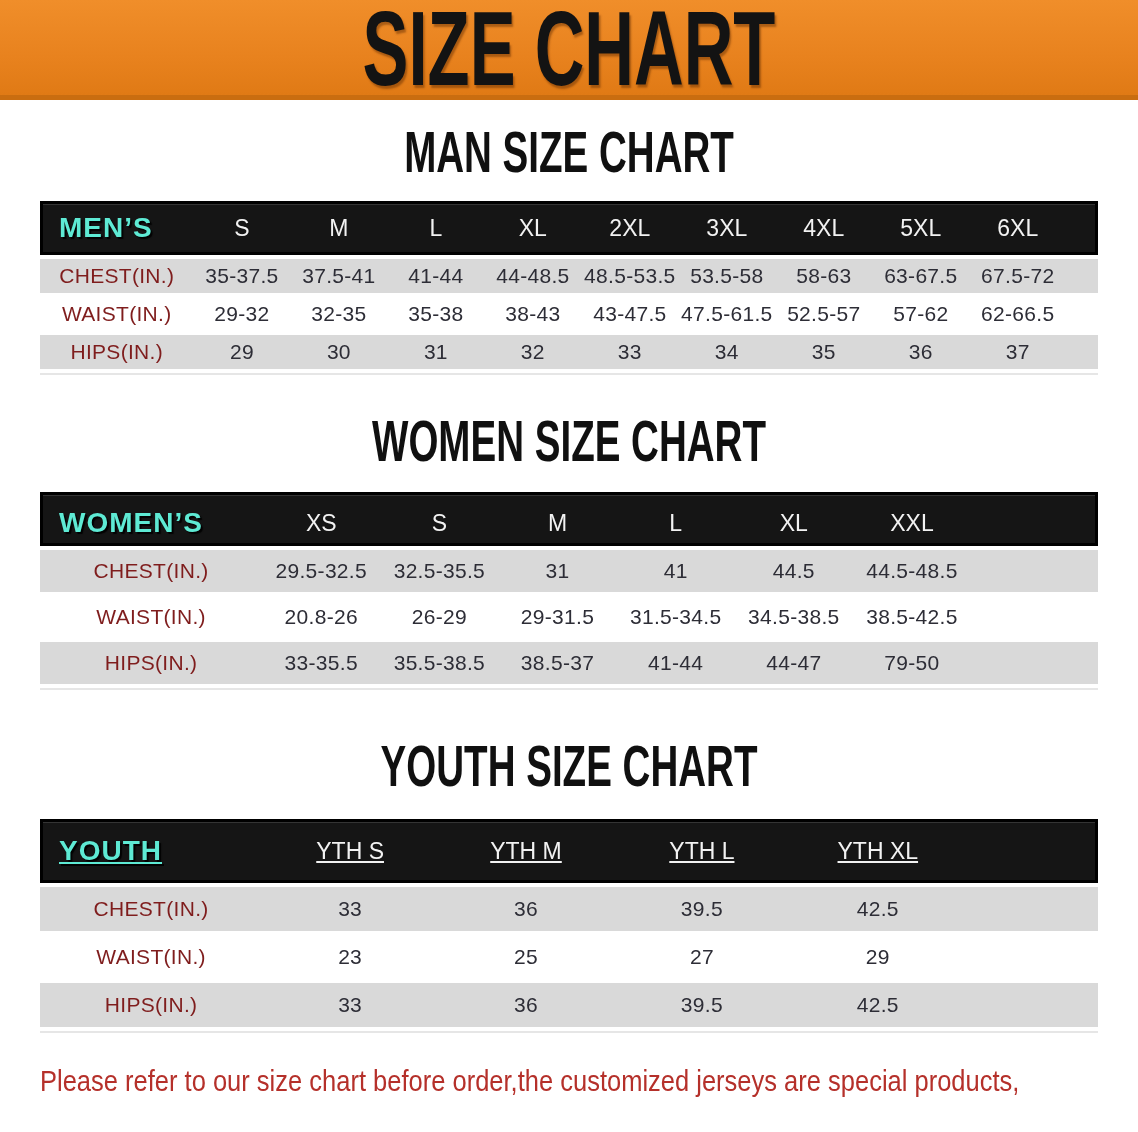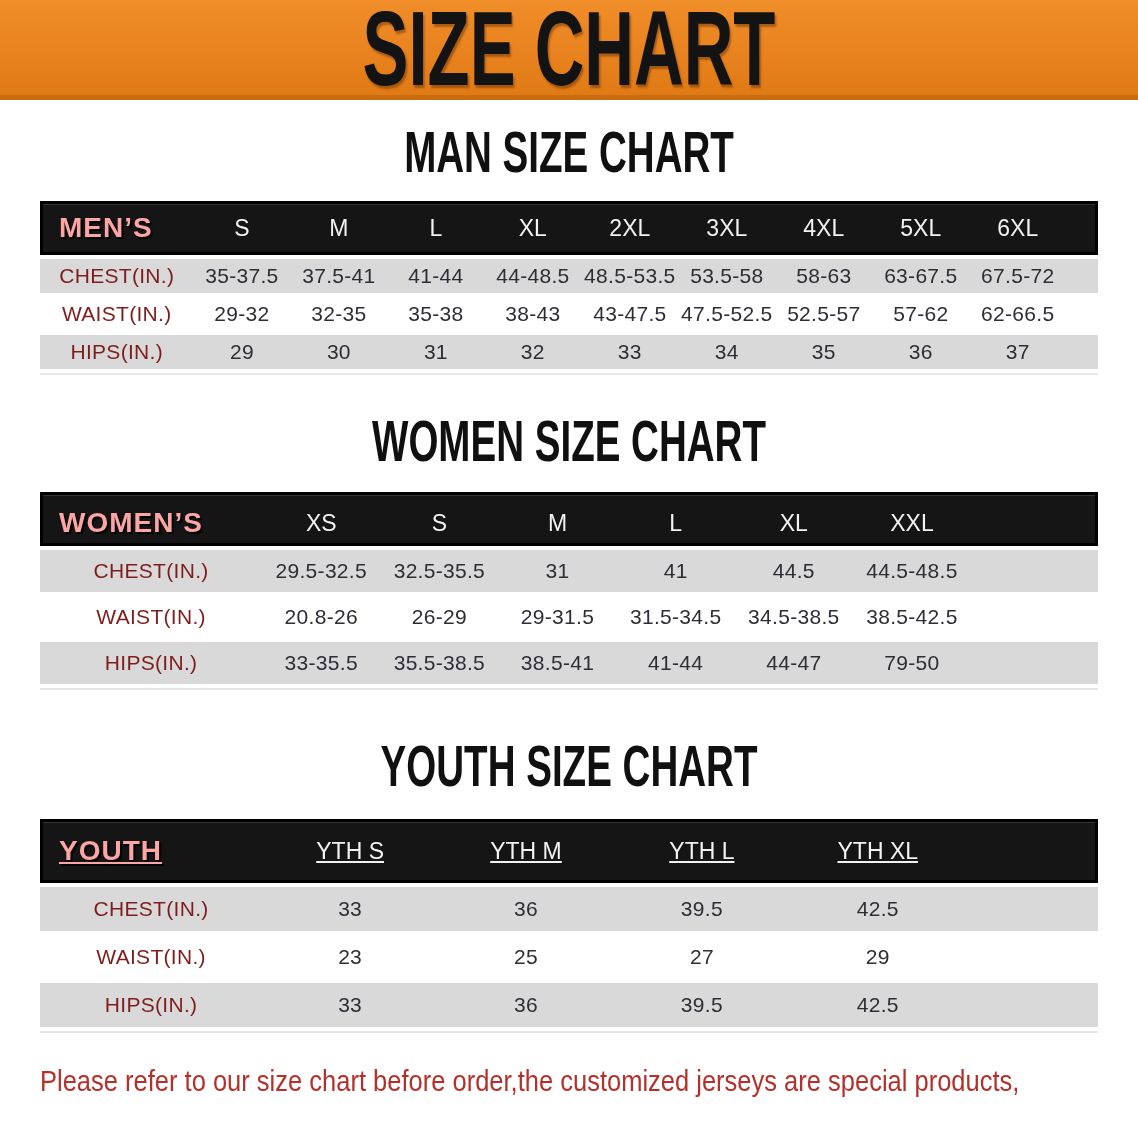--- a/index.html
+++ b/index.html
@@ -66,21 +66,21 @@
     text-align: center;
   }
   .size-table thead th:first-child { border-left: 3px solid #000; }
   .size-table thead th:last-child  { border-right: 3px solid #000; }
   .size-table thead th.corner {
     text-align: left;
     padding-left: 16px;
     font-weight: bold;
     font-size: 28px;
     letter-spacing: 1px;
-    color: #fca5a5;
+    color: #5eead4;
     text-shadow: 2px 2px 1px rgba(0,0,0,0.9);
   }
   .size-table tbody td {
     text-align: center;
     font-size: 21px;
     color: #2d2d36;
     letter-spacing: 0.3px;
   }
   .size-table tbody td.row-label { color: #7f1d1d; }
   .size-table tbody tr:nth-child(odd)  td { background: #d9d9d9; }
@@ -153,21 +153,21 @@
           <td>67.5-72</td>
           <td class="filler"></td>
         </tr>
         <tr>
           <td class="row-label">WAIST(IN.)</td>
           <td>29-32</td>
           <td>32-35</td>
           <td>35-38</td>
           <td>38-43</td>
           <td>43-47.5</td>
-          <td>47.5-52.5</td>
+          <td>47.5-61.5</td>
           <td>52.5-57</td>
           <td>57-62</td>
           <td>62-66.5</td>
           <td class="filler"></td>
         </tr>
         <tr>
           <td class="row-label">HIPS(IN.)</td>
           <td>29</td>
           <td>30</td>
           <td>31</td>
@@ -216,21 +216,21 @@
           <td>29-31.5</td>
           <td>31.5-34.5</td>
           <td>34.5-38.5</td>
           <td>38.5-42.5</td>
           <td class="filler"></td>
         </tr>
         <tr>
           <td class="row-label">HIPS(IN.)</td>
           <td>33-35.5</td>
           <td>35.5-38.5</td>
-          <td>38.5-41</td>
+          <td>38.5-37</td>
           <td>41-44</td>
           <td>44-47</td>
           <td>79-50</td>
           <td class="filler"></td>
         </tr>
       </tbody>
   </table>
 </section>
 
 <section class="size-section youth-section">

